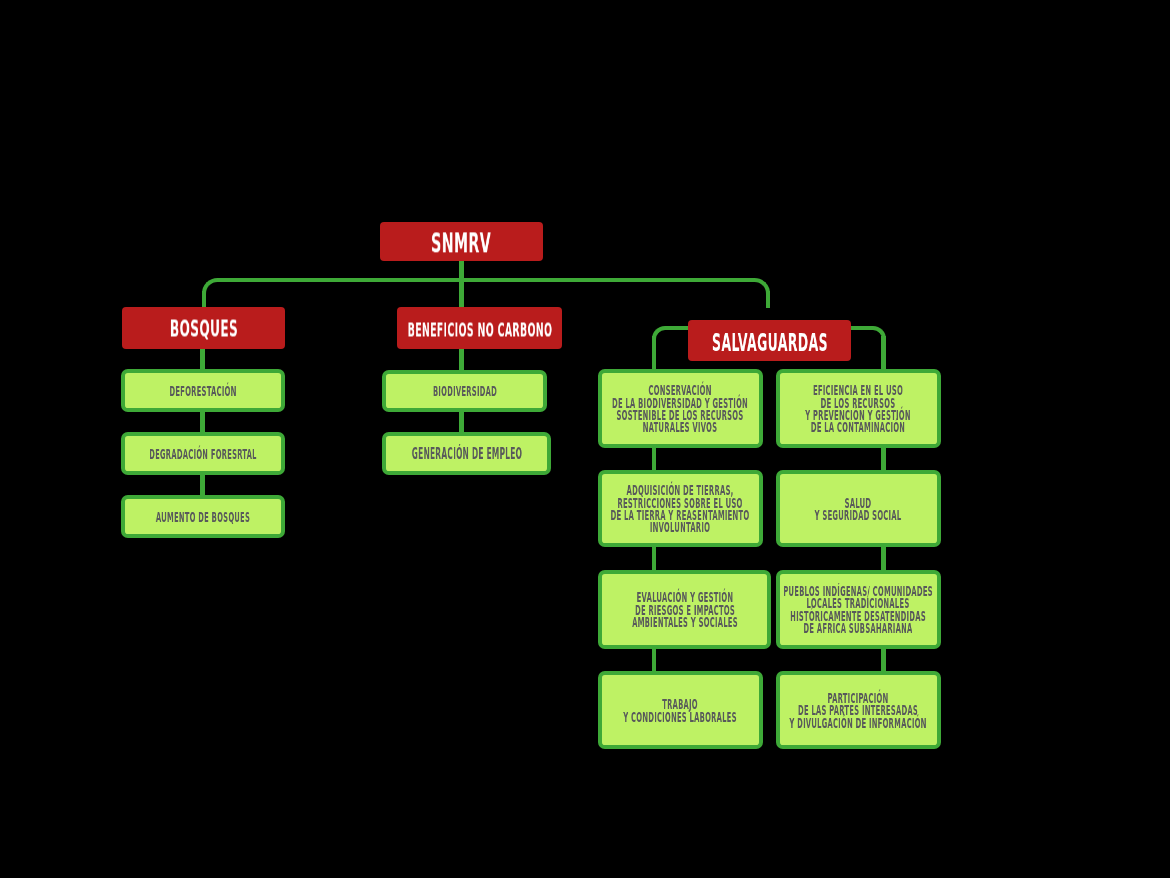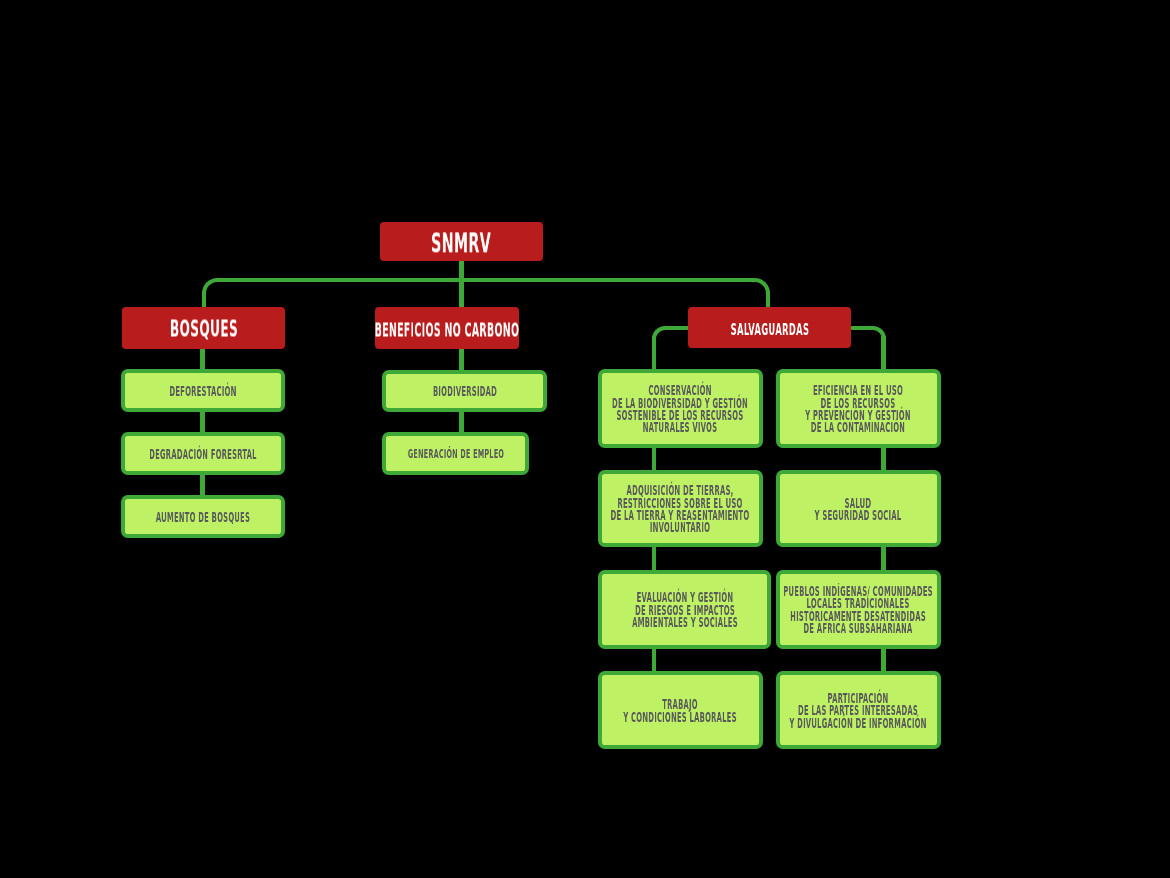--- a/index.html
+++ b/index.html
@@ -53,24 +53,24 @@
   <div class="conn" style="left:881.40px;top:445.70px;width:4.60px;height:26.10px;"></div>
   <div class="conn" style="left:881.40px;top:545.50px;width:4.60px;height:26.30px;"></div>
   <div class="conn" style="left:881.40px;top:646.70px;width:4.60px;height:26.30px;"></div>
 
   <div class="node hdr" style="left:380.40px;top:222.30px;width:162.20px;height:39.00px;font-size:27.3px;letter-spacing:0.45px;">
       <span class="sq" style="top:calc(50% + 1.6px);transform:translate(-50%,-50%) scaleX(0.582);">SNMRV</span>
     </div>
   <div class="node hdr" style="left:122.00px;top:307.30px;width:163.00px;height:41.30px;font-size:23.0px;letter-spacing:0.6px;">
       <span class="sq" style="top:calc(50% + 1.5px);transform:translate(-50%,-50%) scaleX(0.5869);">BOSQUES</span>
     </div>
-  <div class="node hdr" style="left:375px;top:307.30px;width:144px;height:41.30px;font-size:19.0px;letter-spacing:0.6px;">
+  <div class="node hdr" style="left:397px;top:307.30px;width:165px;height:41.30px;font-size:19.0px;letter-spacing:0.6px;">
       <span class="sq" style="top:calc(50% + 2.0px);transform:translate(-50%,-50%) scaleX(0.5498);">BENEFICIOS NO CARBONO</span>
     </div>
-  <div class="node hdr" style="left:688.10px;top:307px;width:163.20px;height:41.30px;font-size:16px;letter-spacing:0.6px;">
+  <div class="node hdr" style="left:688.10px;top:320px;width:163.20px;height:41.30px;font-size:24px;letter-spacing:0.6px;">
       <span class="sq" style="top:calc(50% + 2.0px);transform:translate(-50%,-50%) scaleX(0.5807);">SALVAGUARDAS</span>
     </div>
   <div class="node leaf" style="left:121.30px;top:369.20px;width:164.00px;height:42.40px;font-size:13.7px;letter-spacing:0.45px;">
     <div class="lt" style="margin-top:1.5px;">
       <div class="ln">
           <span class="sq" style="transform:translateX(-50%) scaleX(0.552);">DEFORESTACIÓN</span>
         </div>
     </div>
   </div>
   <div class="node leaf" style="left:121.30px;top:432.30px;width:164.00px;height:42.40px;font-size:13.7px;letter-spacing:0.45px;">
@@ -87,21 +87,21 @@
         </div>
     </div>
   </div>
   <div class="node leaf" style="left:382.30px;top:369.70px;width:164.70px;height:42.40px;font-size:13.7px;letter-spacing:0.45px;">
     <div class="lt" style="margin-top:1.5px;">
       <div class="ln">
           <span class="sq" style="transform:translateX(-50%) scaleX(0.552);">BIODIVERSIDAD</span>
         </div>
     </div>
   </div>
-  <div class="node leaf" style="left:382.30px;top:432.30px;width:147px;height:42.40px;font-size:13px;letter-spacing:0.45px;">
+  <div class="node leaf" style="left:382.30px;top:432.30px;width:169px;height:42.40px;font-size:15px;letter-spacing:0.45px;">
     <div class="lt" style="margin-top:1.5px;">
       <div class="ln">
           <span class="sq" style="transform:translateX(-50%) scaleX(0.552);">GENERACIÓN DE EMPLEO</span>
         </div>
     </div>
   </div>
   <div class="node leaf" style="left:598.20px;top:369.00px;width:164.40px;height:78.70px;font-size:13.7px;letter-spacing:0.45px;">
     <div class="lt" style="margin-top:1.0px;">
       <div class="ln">
           <span class="sq" style="transform:translateX(-50%) scaleX(0.552);">CONSERVACIÓN</span>

